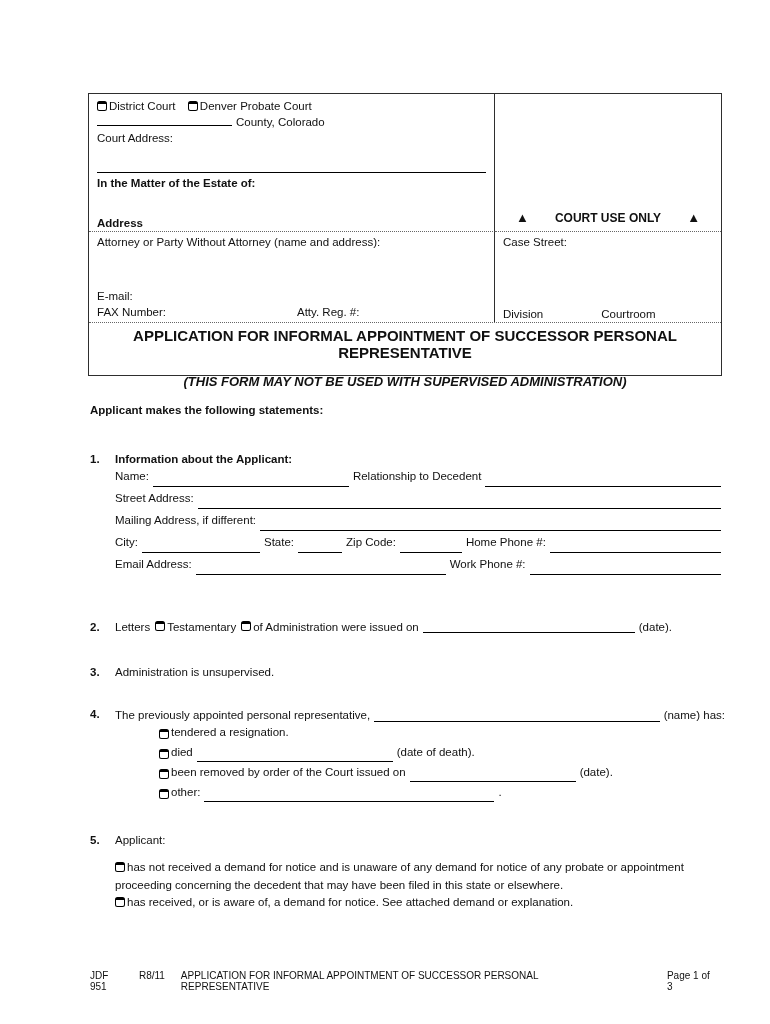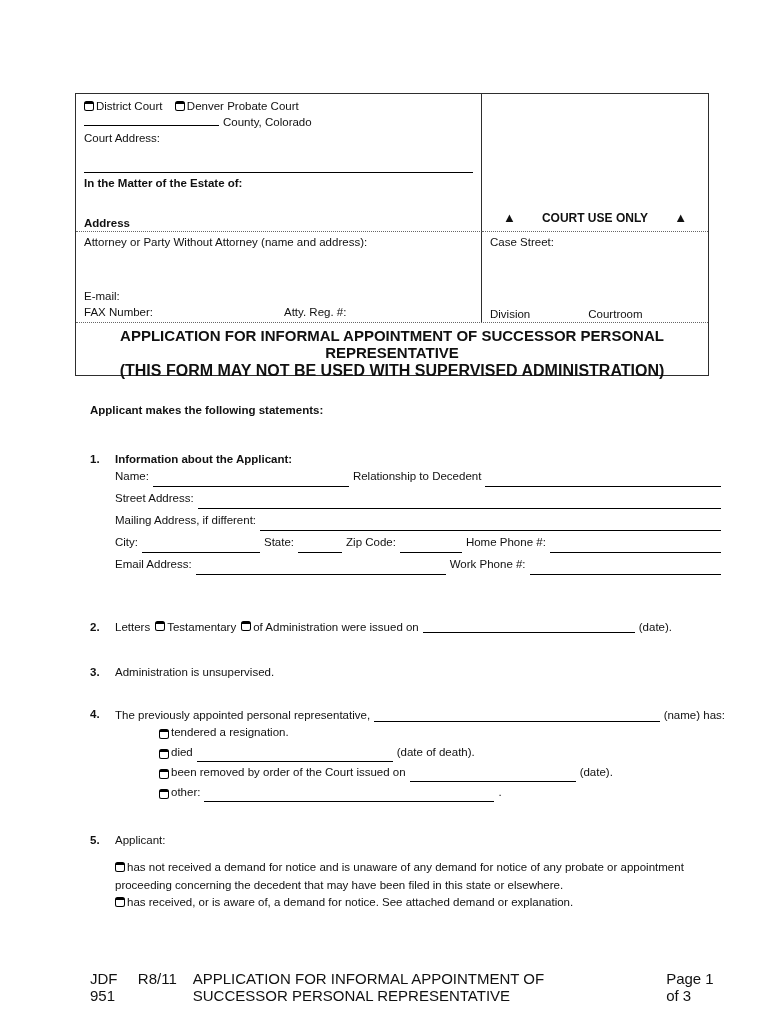--- a/index.html
+++ b/index.html
@@ -4,21 +4,21 @@
 <style>
   * { margin:0; padding:0; box-sizing:border-box; }
   html,body { background:#fff; }
   .page {
     position:relative; width:770px; height:1024px; background:#fff;
     font-family:"Liberation Sans", sans-serif; color:#111; font-size:11.5px;
     overflow:hidden;
   }
   
   .caption-table {
-    position:absolute; left:75px; top:93px; width:634px;
+    position:absolute; left:88px; top:93px; width:634px;
     border:1.6px solid #2e2e2e;
     display:grid; grid-template-columns:406px 1fr; grid-template-rows:137px 91px 53px;
   }
   .cell { position:relative; padding:4px 8px; font-size:11.5px; }
   .cell-r1l { border-right:1px solid #2e2e2e; }
   .cell-r1r { }
   .cell-r2l { border-right:1px solid #2e2e2e; border-top:1px dotted #666; }
   .cell-r2r { border-top:1px dotted #666; }
   .cell-title { grid-column:1 / span 2; border-top:1px dotted #666; text-align:center; padding-top:4px; }
   .cb {
@@ -33,40 +33,40 @@
   .cell-rule { border-top:1.2px solid #000; margin:26px 0 0 0; width:100%; }
   .estate-label { font-weight:bold; margin-top:4px; }
   .deceased { position:absolute; left:8px; bottom:2px; font-weight:bold; }
   .court-use { position:absolute; left:0; right:0; bottom:6px; display:flex; justify-content:center; align-items:center; gap:26px; font-weight:bold; font-size:12px; }
   .tri { font-size:13px; }
   .contact-rows { position:absolute; left:8px; right:8px; bottom:2px; line-height:16px; }
   .contact-row { display:flex; }
   .contact-row .c1 { width:200px; }
   .divroom { position:absolute; left:8px; bottom:2px; display:flex; gap:58px; }
   .title-l1 { font-weight:bold; font-size:15px; line-height:17px; }
-  .title-l3 { font-weight:bold; font-size:16px; line-height:15px; margin-top:2px; }
+  .title-l3 { font-weight:bold; font-size:13px; line-height:15px; margin-top:13px;font-style:italic; }
   
   .intro { position:absolute; left:90px; top:404px; font-weight:bold; }
   .sec { position:absolute; left:90px; width:635px; }
   .numrow { display:flex; }
   .num { width:25px; font-weight:bold; flex:0 0 25px; }
   .sec1 { top:453px; }
   .sec1 .fline { display:flex; align-items:flex-end; line-height:22px; }
   .bl { display:inline-block; border-bottom:1px solid #000; height:14px; margin:0 4px; flex:0 0 auto; }
   .grow { flex:1 1 auto; }
   .sec2 { top:619px; }
   .sec3 { top:666px; }
   .sec4 { top:708px; }
   .sec4 .opt { margin-left:25px; line-height:20px; display:flex; align-items:flex-end;padding-left:44px; }
   .sec4 .opt .cb { margin-bottom:3px; }
   .lead { display:flex; align-items:center; flex:1; }
   .sec5 { top:834px; }
   .sec5 .opts { margin-left:25px; margin-top:13px; line-height:17.5px; }
   .sec5 .opt2 { margin-top:0px; }
-  .footer { position:absolute; left:90px; top:970px; width:627px; display:flex; justify-content:space-between; font-size:15px;gap:48px; }
+  .footer { position:absolute; left:90px; top:970px; width:627px; display:flex; justify-content:space-between; font-size:10px;gap:48px; }
   .footer .fleft { display:flex; }
   .footer .fid { margin-right:12px; }
   .footer .frev { margin-right:16px; }
 </style>
 </head>
 <body>
 
 <div class="page">
 
   <div class="caption-table">

